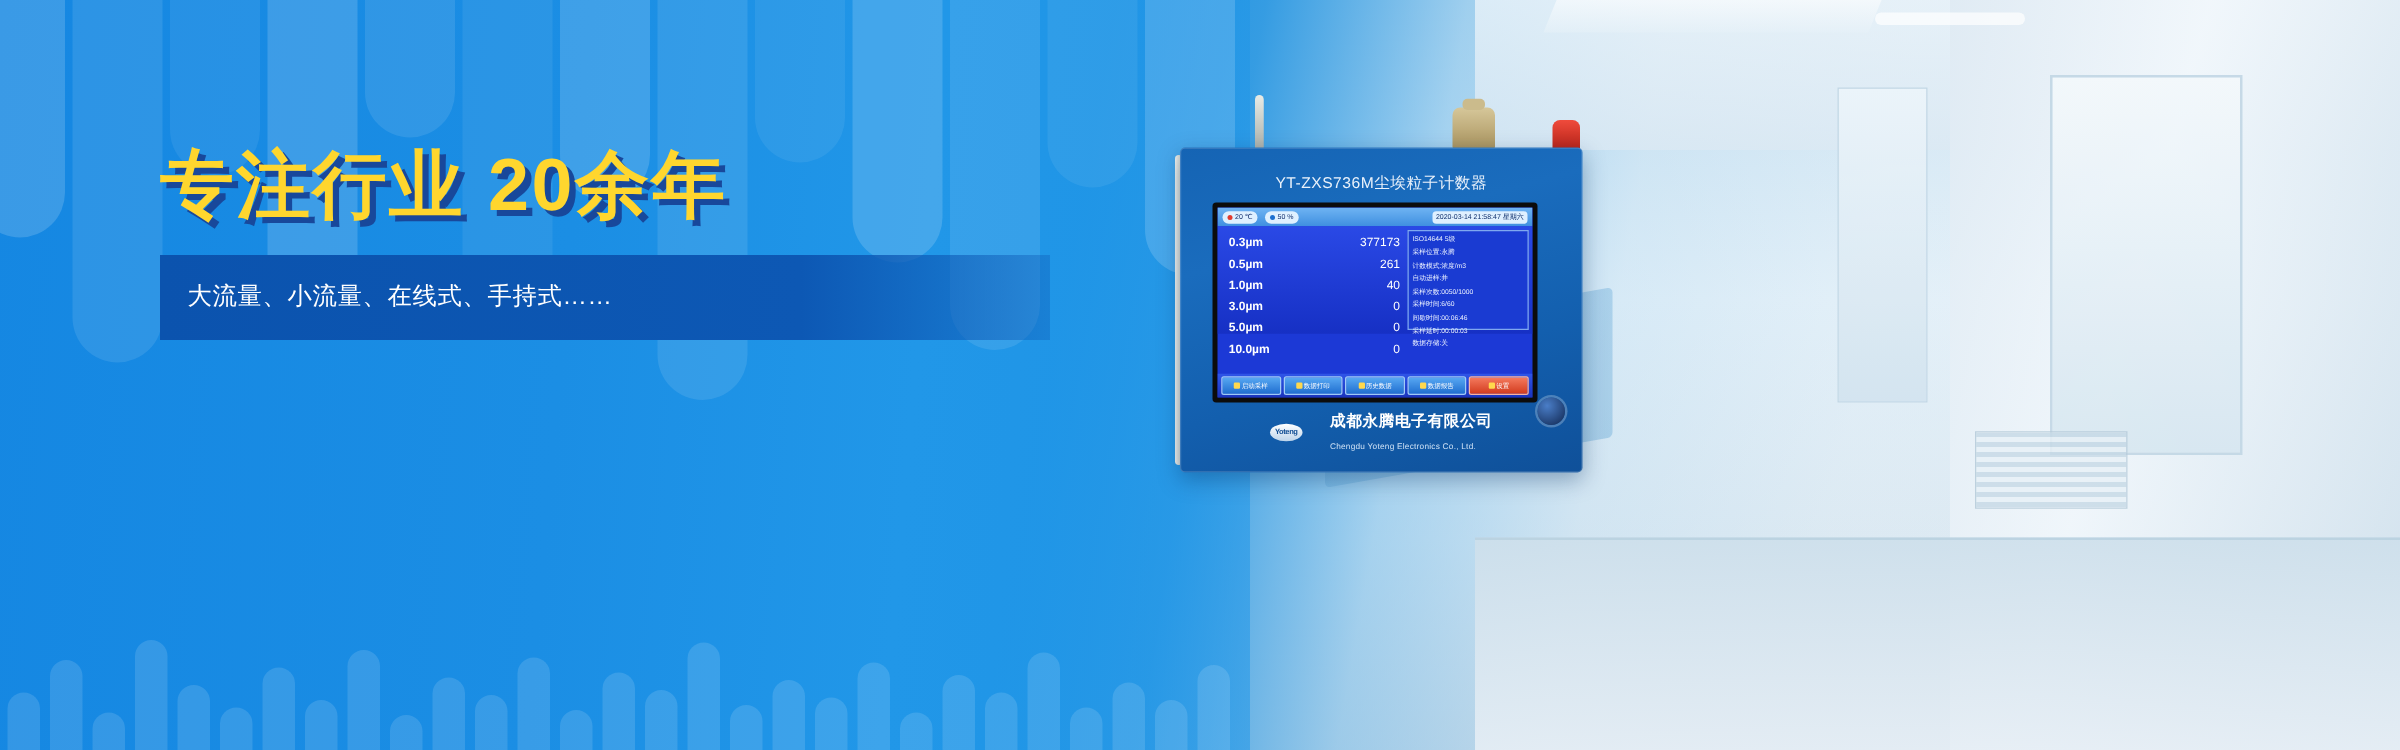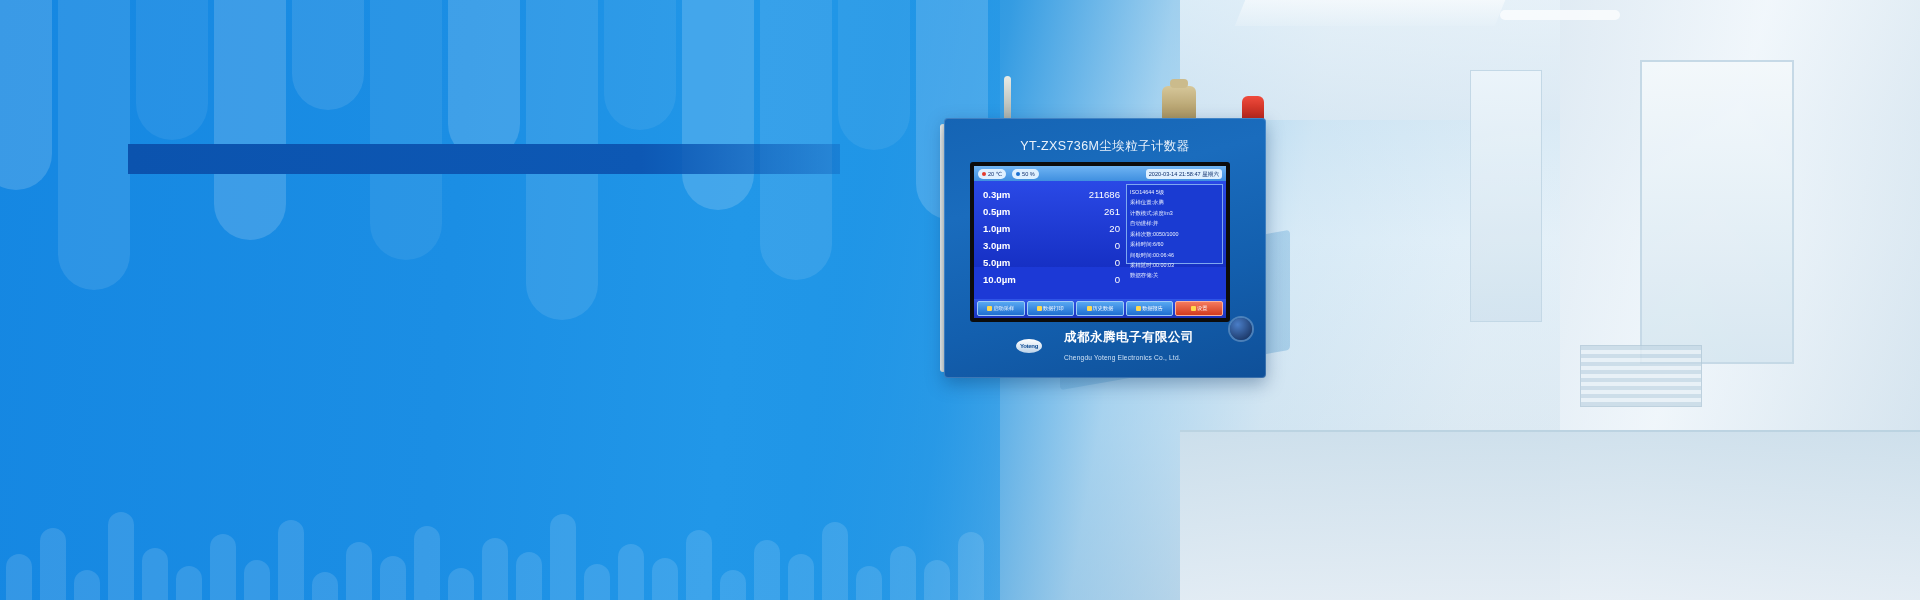--- a/index.html
+++ b/index.html
@@ -161,21 +161,23 @@
     <div class="eqb" style="left:754px;height:60px;"></div>
     <div class="eqb" style="left:788px;height:46px;"></div>
     <div class="eqb" style="left:822px;height:78px;"></div>
     <div class="eqb" style="left:856px;height:34px;"></div>
     <div class="eqb" style="left:890px;height:54px;"></div>
     <div class="eqb" style="left:924px;height:40px;"></div>
     <div class="eqb" style="left:958px;height:68px;"></div>
   </div>
 
   <div class="copy">
+    <div class="h1">专注行业 20余年</div>
     <div class="subbox">
+      <div class="subline">大流量、小流量、在线式、手持式……</div>
     </div>
   </div>
 
   <div class="device">
     <div class="dev-edge"></div>
     <div class="dev-antenna"></div>
     <div class="dev-probe"></div>
     <div class="dev-lamp"></div>
     <div class="dev-body">
       <div class="dev-model">YT-ZXS736M尘埃粒子计数器</div>
@@ -191,29 +193,29 @@
             <span class="dot-blue"></span>
             <span>50 %</span>
           </span>
           <span class="lcd-time">2020-03-14 21:58:47 星期六</span>
         </div>
 
         <div class="lcd-main">
           <div class="lcd-left">
             <div class="prow">
               <span>0.3µm</span>
-              <span class="pv">211686</span>
+              <span class="pv">377173</span>
             </div>
             <div class="prow">
               <span>0.5µm</span>
               <span class="pv">261</span>
             </div>
             <div class="prow">
               <span>1.0µm</span>
-              <span class="pv">20</span>
+              <span class="pv">40</span>
             </div>
             <div class="prow">
               <span>3.0µm</span>
               <span class="pv">0</span>
             </div>
             <div class="prow">
               <span>5.0µm</span>
               <span class="pv">0</span>
             </div>
             <div class="prow">

